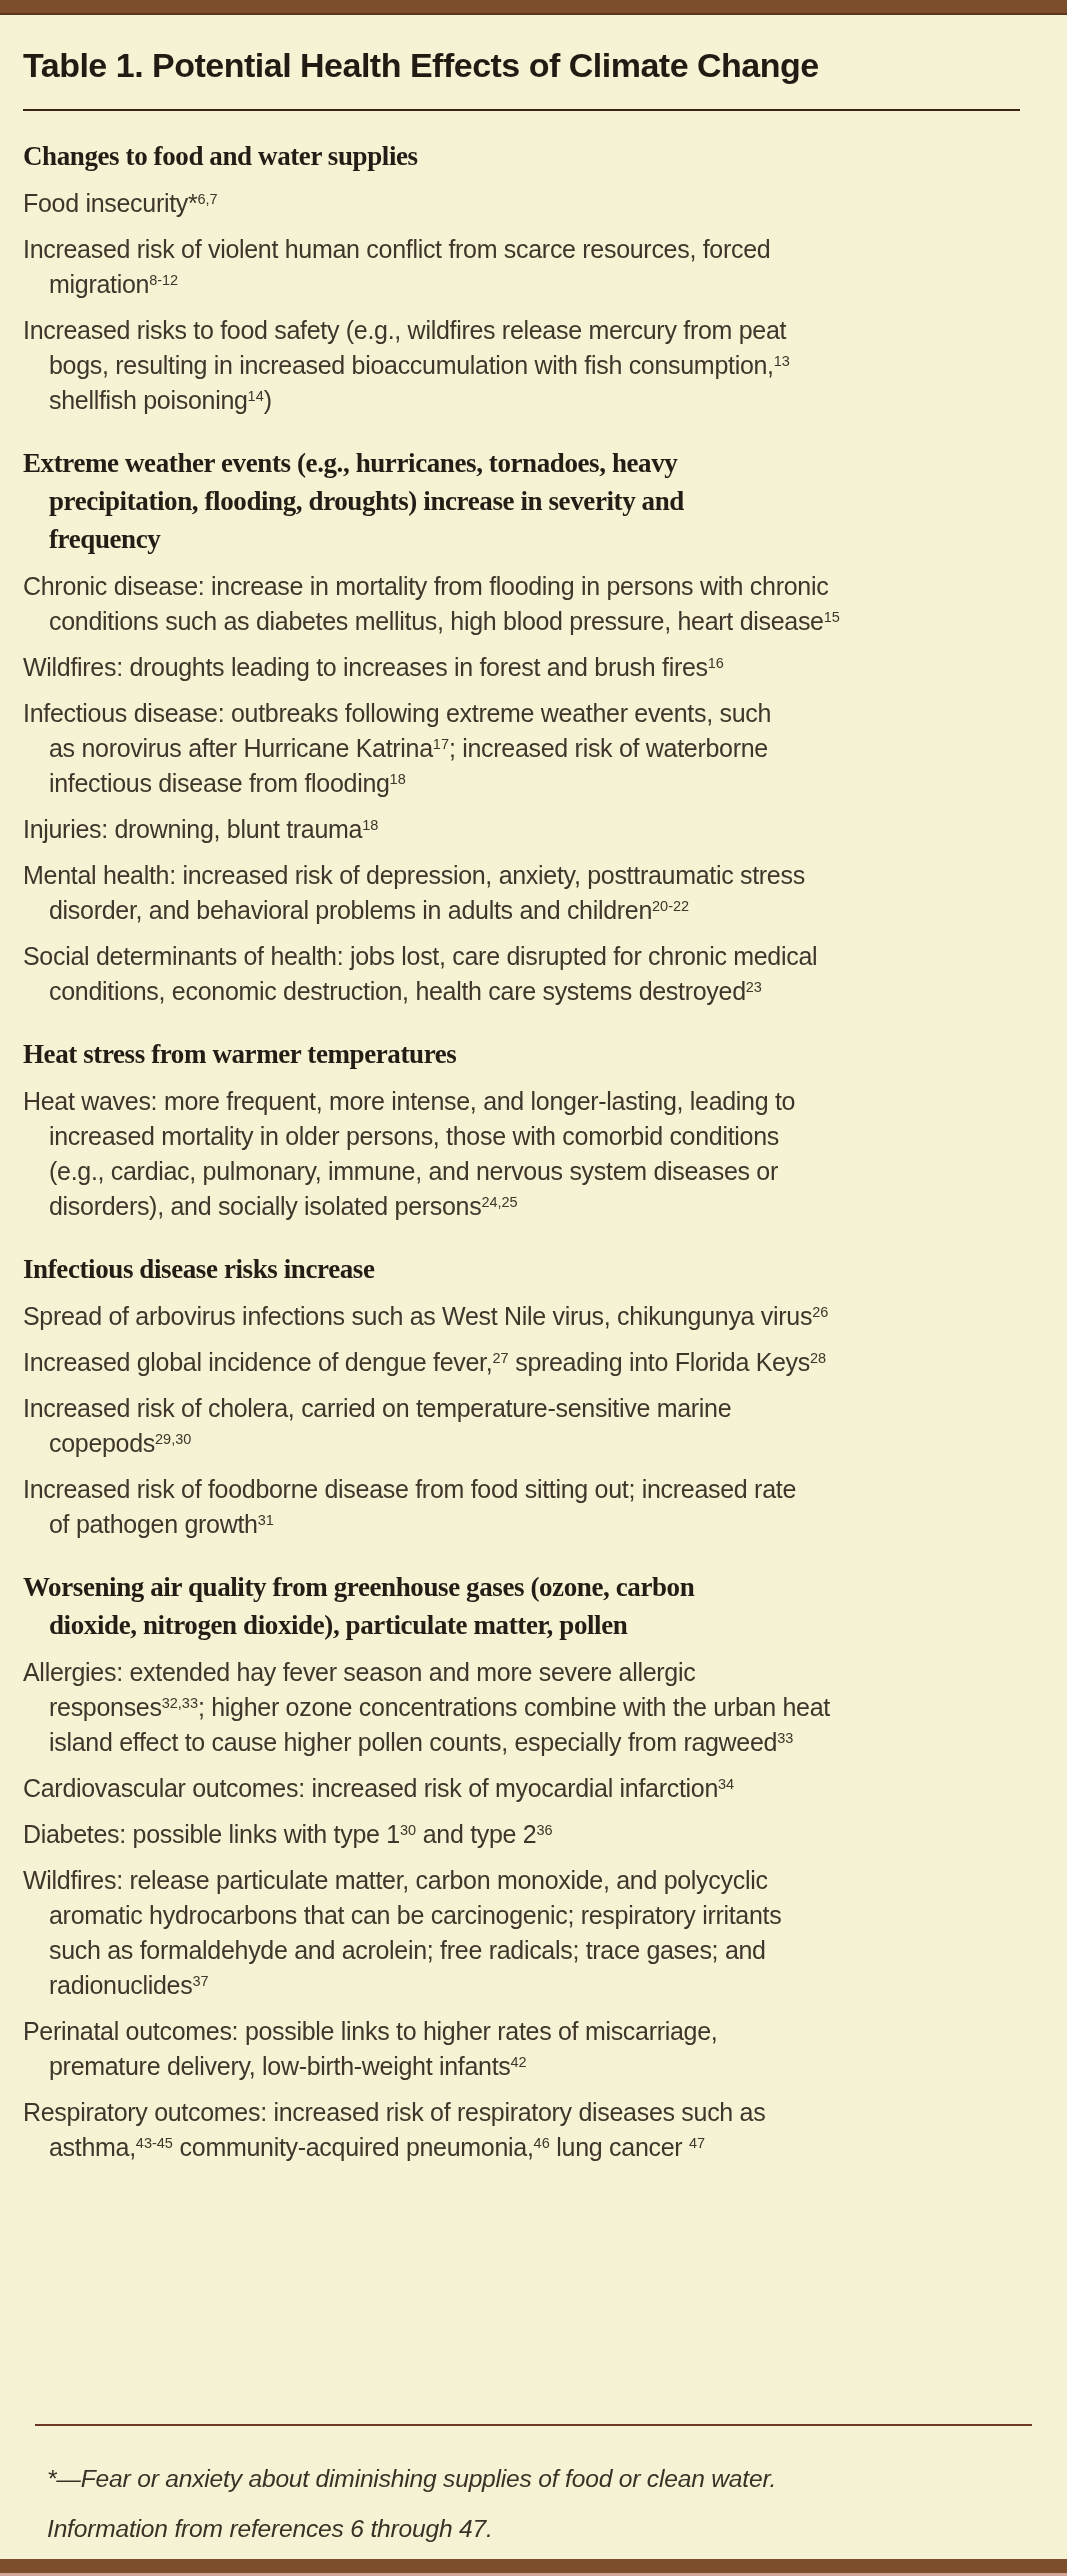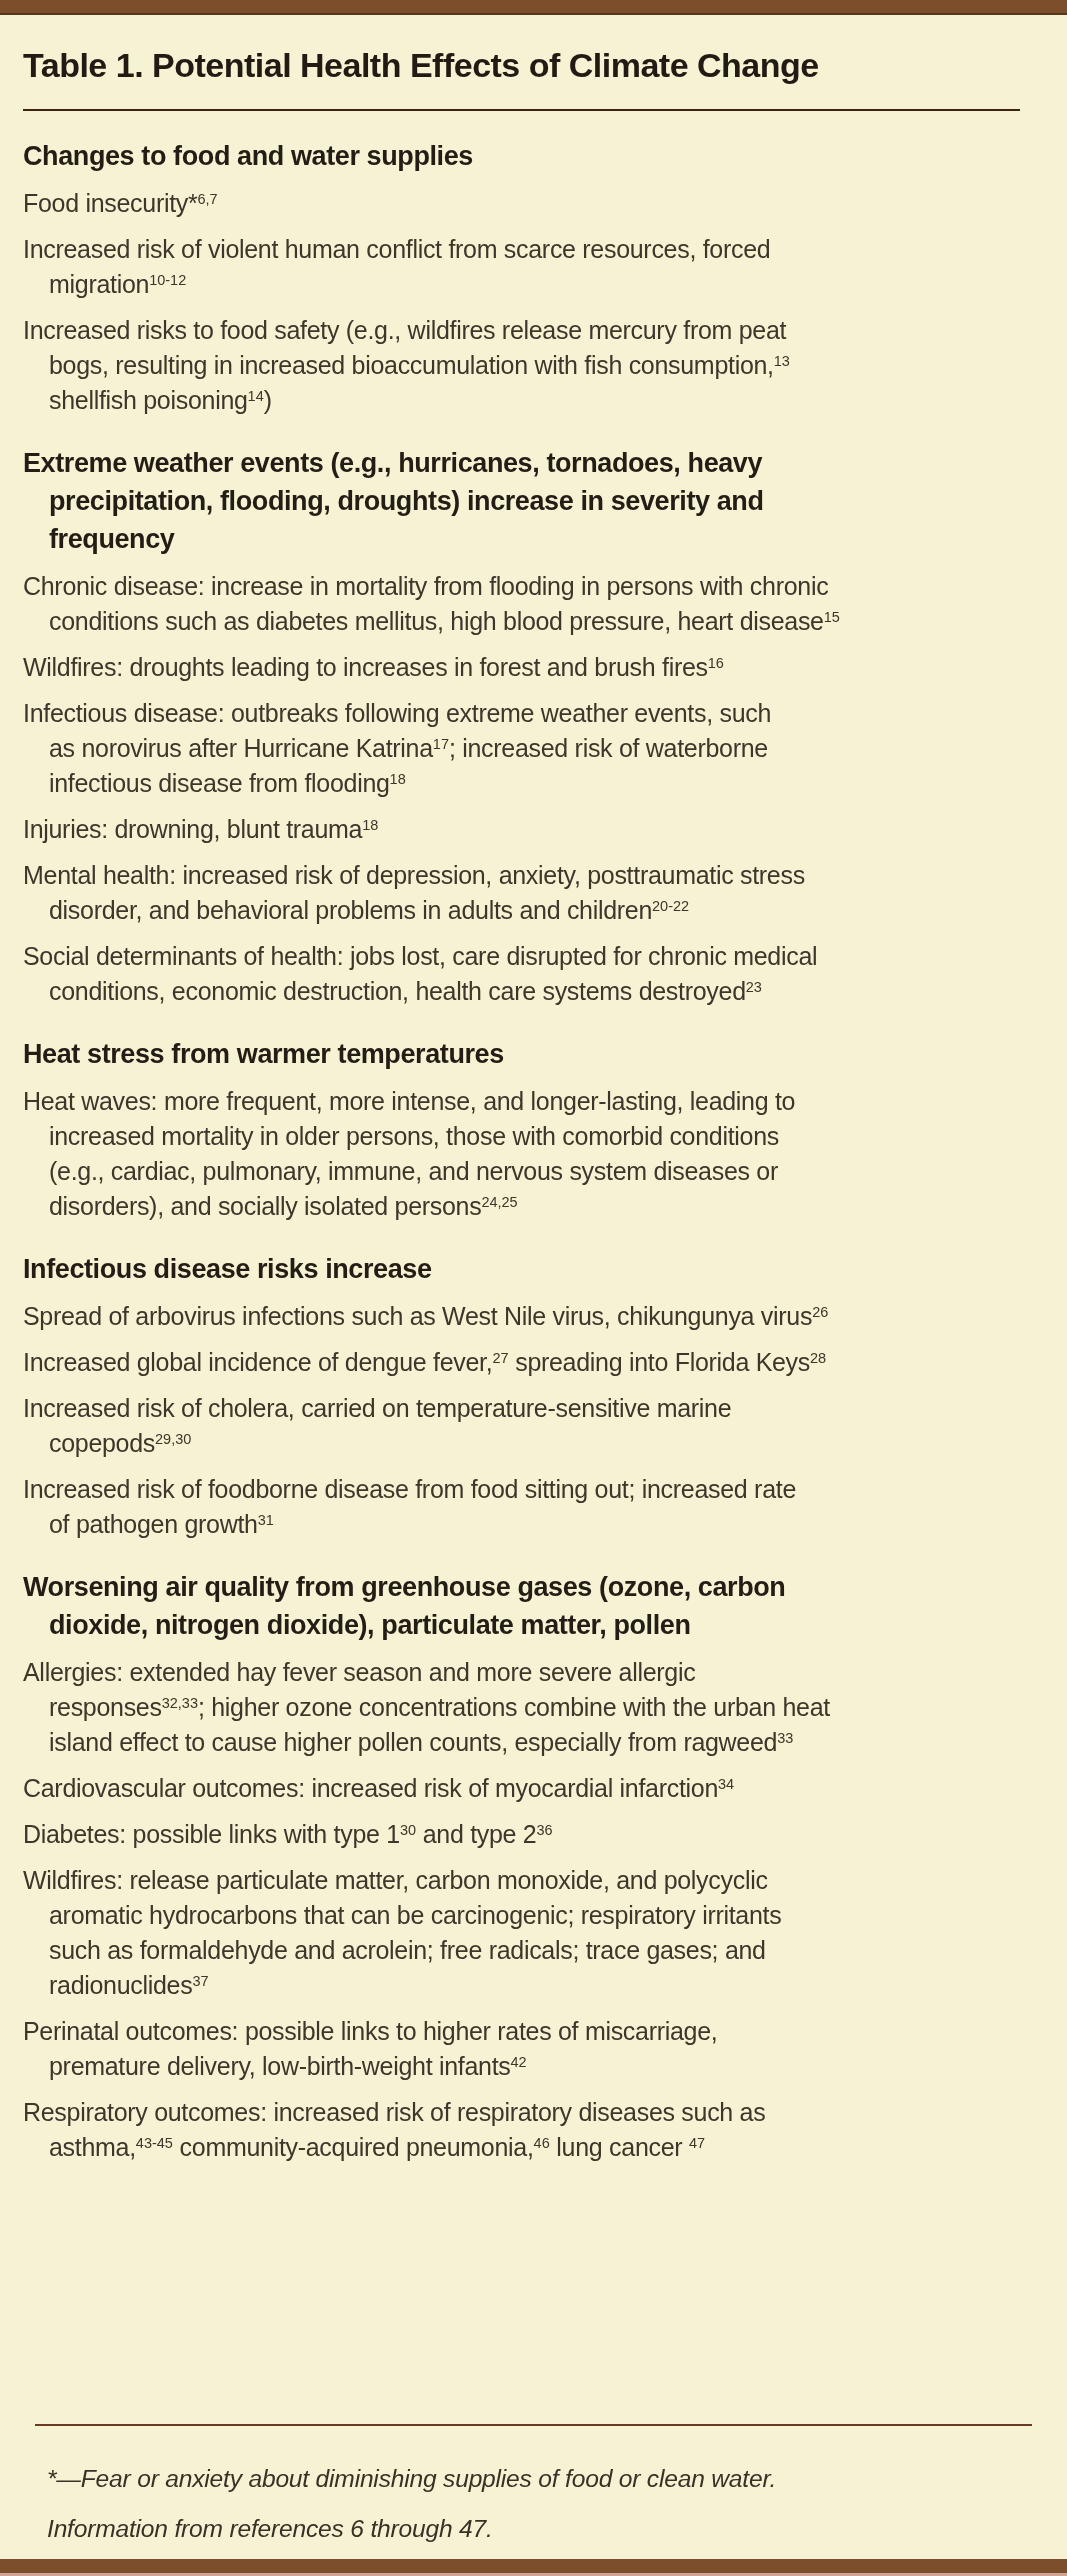--- a/index.html
+++ b/index.html
@@ -35,21 +35,21 @@
   }
   .title-rule {
     margin-top: 23px; height: 0;
     border-top: 2.8px solid #3c2415;
   }
   .sec { margin-top: 26px; }
   .sec-h {
     margin: 0;
     font-size: 27px; line-height: 38px; font-weight: bold;
     letter-spacing: -0.4px; color: #241d16;
-    padding-left: 26px; text-indent: -26px;
+    padding-left: 26px; text-indent: -26px; font-family: Liberation Serif, serif;
   }
   .item {
     margin: 11px 0 0 0;
     font-size: 25px; line-height: 35px;
     letter-spacing: -0.3px; color: #3f352a;
     padding-left: 26px; text-indent: -26px;
   }
   sup {
     font-size: 0.58em;
     line-height: 0;
@@ -75,21 +75,21 @@
 <div class="page">
   <div class="topbar"></div>
 
   <div class="content">
     <h1 class="title">Table 1. Potential Health Effects of Climate Change</h1>
     <div class="title-rule"></div>
 
     <div class="sec">
       <h2 class="sec-h">Changes to food and water supplies</h2>
       <p class="item">Food insecurity*<sup>6,7</sup></p>
-      <p class="item">Increased risk of violent human conflict from scarce resources, forced<br>migration<sup>10-12</sup></p>
+      <p class="item">Increased risk of violent human conflict from scarce resources, forced<br>migration<sup>8-12</sup></p>
       <p class="item">Increased risks to food safety (e.g., wildfires release mercury from peat<br>bogs, resulting in increased bioaccumulation with fish consumption,<sup>13</sup><br>shellfish poisoning<sup>14</sup>)</p>
     </div>
 
     <div class="sec">
       <h2 class="sec-h">Extreme weather events (e.g., hurricanes, tornadoes, heavy<br>precipitation, flooding, droughts) increase in severity and<br>frequency</h2>
       <p class="item">Chronic disease: increase in mortality from flooding in persons with chronic<br>conditions such as diabetes mellitus, high blood pressure, heart disease<sup>15</sup></p>
       <p class="item">Wildfires: droughts leading to increases in forest and brush fires<sup>16</sup></p>
       <p class="item">Infectious disease: outbreaks following extreme weather events, such<br>as norovirus after Hurricane Katrina<sup>17</sup>; increased risk of waterborne<br>infectious disease from flooding<sup>18</sup></p>
       <p class="item">Injuries: drowning, blunt trauma<sup>18</sup></p>
       <p class="item">Mental health: increased risk of depression, anxiety, posttraumatic stress<br>disorder, and behavioral problems in adults and children<sup>20-22</sup></p>

